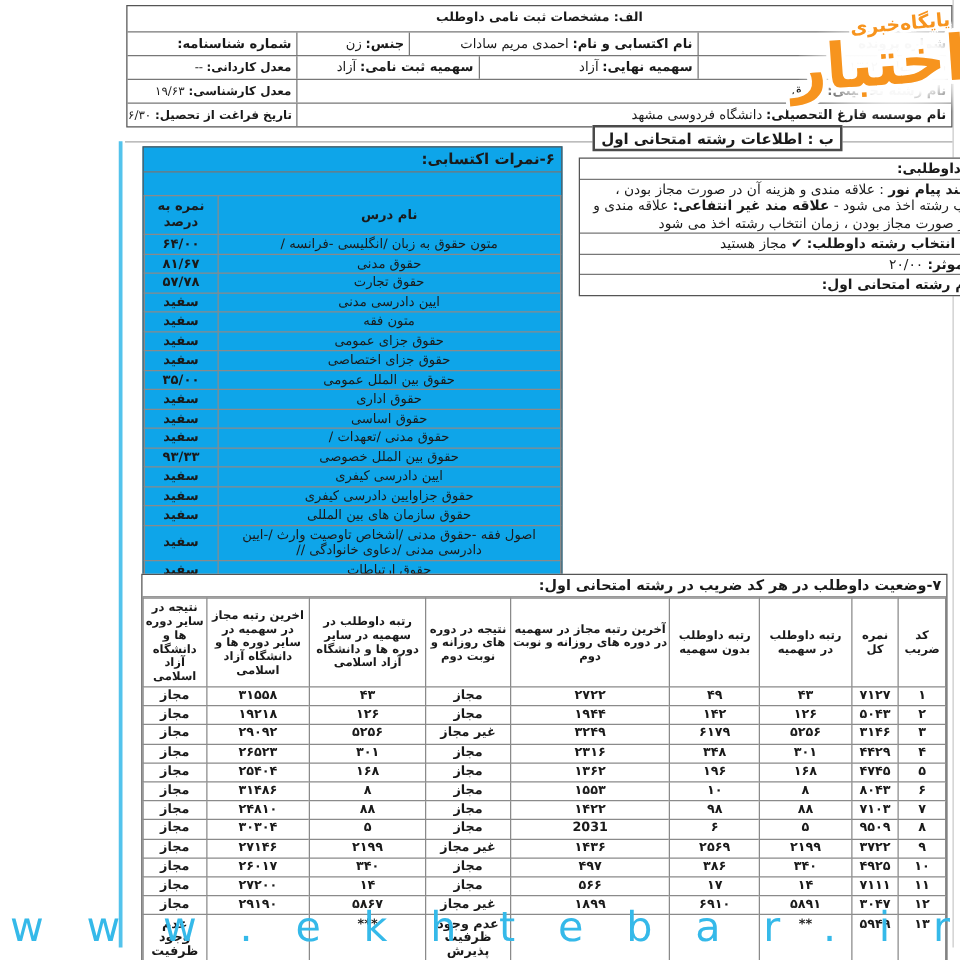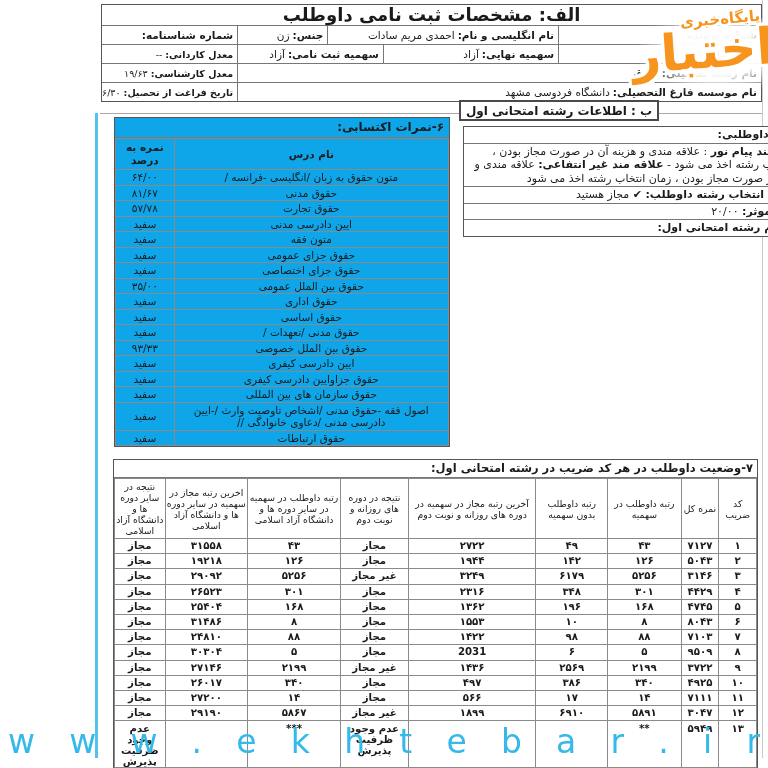--- a/index.html
+++ b/index.html
@@ -14,57 +14,57 @@
   .page-edge{position:absolute;right:5px;top:0;width:1px;height:758px;background:#c9c9c9;}
 
   
   .sep-line{position:absolute;left:100px;top:113px;width:662px;height:1px;background:#a8a8a8;}
 
   
   .wm-vline{position:absolute;left:95px;top:113px;width:3px;height:645px;background:#35b9e9;opacity:.85;}
 
   
   .tbl-a{position:absolute;left:101px;top:4px;width:661px;border:1.5px solid #555;background:#fff;box-sizing:border-box;}
-  .tbl-a .ttl{height:20px;line-height:20px;text-align:center;font-weight:bold;font-size:18px;}
+  .tbl-a .ttl{height:20px;line-height:20px;text-align:center;font-weight:bold;font-size:10px;}
   .tbl-a .row{display:flex;height:18px;border-top:1px solid #777;}
   .tbl-a .cell{display:flex;align-items:center;gap:3px;padding:0 4px;overflow:hidden;white-space:nowrap;font-size:10.5px;box-sizing:border-box;}
   .tbl-a .cell:not(:last-child){border-inline-end:1px solid #777;}
   .tbl-a .lbl{font-weight:bold;}
   .r1 .c1{width:30.8%}.r1 .c2{width:35%}.r1 .c3{width:13.7%}.r1 .c4{width:20.5%}
   .r2 .c1{width:30.8%}.r2 .c2{width:26.6%}.r2 .c3{width:22.1%}.r2 .c4{width:20.5%}
   .r34 .c1{width:79.5%}.r34 .c2{width:20.5%}
   .r34 .c2, .r2 .c4{font-size:9.5px;letter-spacing:-0.2px;}
 
   
-  .box-b-label{position:absolute;left:459px;top:100px;width:200px;height:21px;border:2px solid #4a4a4a;background:#fff;
+  .box-b-label{position:absolute;left:474px;top:100px;width:200px;height:21px;border:2px solid #4a4a4a;background:#fff;
     font-weight:bold;font-size:12px;text-align:center;line-height:18px;box-sizing:border-box;}
 
   
   .box-b{position:absolute;left:463px;top:126px;width:361px;border:1.5px solid #555;background:#fff;box-sizing:border-box;font-size:11px;}
   .box-b .item{padding:1px 4px;text-align:right;line-height:13.5px;}
   .box-b .item + .item{border-top:1px solid #777;}
   .box-b .b{font-weight:bold;}
   .box-b .item5-val{padding-right:6px;}
 
   
   .tbl-6{position:absolute;left:114px;top:117px;width:336px;border:1.5px solid #555;background:#0ea5e9;box-sizing:border-box;}
   .tbl-6 .ttl{height:19px;line-height:19px;font-weight:bold;font-size:12px;text-align:right;padding:0 5px;border-bottom:1px solid #777;}
-  .tbl-6 table{width:100%;border-collapse:collapse;table-layout:fixed;direction:rtl;}
+  .tbl-6 table{width:100%;border-collapse:collapse;table-layout:fixed;direction:rtl;margin-top:18px;}
   .tbl-6 th,.tbl-6 td{border:1px solid #8a8a8a;text-align:center;}
   .tbl-6 th{font-size:10.5px;font-weight:bold;height:28px;line-height:13px;padding:1px;}
   .tbl-6 th:first-child{width:81.5%;}
   .tbl-6 td{font-size:10.5px;line-height:12.5px;padding:1px 2px;}
-  .tbl-6 td.score{font-weight:normal;}
+  .tbl-6 td.score{font-weight:bold;}
 
   
   .tbl-7{position:absolute;left:113px;top:459px;width:645px;border:1.5px solid #555;background:#fff;box-sizing:border-box;}
   .tbl-7 .ttl{height:17px;line-height:17px;font-weight:bold;font-size:11.5px;text-align:right;padding:0 4px;border-bottom:1px solid #777;}
   .tbl-7 table{width:100%;border-collapse:collapse;table-layout:fixed;direction:rtl;}
   .tbl-7 th,.tbl-7 td{border:1px solid #8a8a8a;text-align:center;}
-  .tbl-7 th{font-size:9.3px;font-weight:normal;line-height:11px;padding:2px 1px;height:46px;vertical-align:middle;}
+  .tbl-7 th{font-size:9.3px;font-weight:bold;line-height:11px;padding:2px 1px;height:46px;vertical-align:middle;}
   .tbl-7 th:nth-child(1){width:5.4%}
   .tbl-7 th:nth-child(2){width:5.4%}
   .tbl-7 th:nth-child(3){width:11%}
   .tbl-7 th:nth-child(4){width:10.7%}
   .tbl-7 th:nth-child(5){width:19.4%}
   .tbl-7 th:nth-child(6){width:10.1%}
   .tbl-7 th:nth-child(7){width:14%}
   .tbl-7 th:nth-child(8){width:12.4%}
   .tbl-7 td{font-size:10.2px;font-weight:bold;line-height:14.2px;padding:0 1px;height:14.2px;overflow:hidden;}
   .tbl-7 tbody tr:last-child td{vertical-align:top;line-height:11px;padding-top:2px;height:auto;}
@@ -91,21 +91,21 @@
   <div class="sep-line"></div>
   <div class="wm-vline" style="background: rgb(53, 185, 233);"></div>
 
   <div class="tbl-a">
     <div class="ttl">الف: مشخصات ثبت نامی داوطلب</div>
     <div class="row r1">
       <div class="cell c1">
         <span class="lbl">شماره پرونده</span>
       </div>
       <div class="cell c2">
-        <span class="lbl">نام انگلیسی و نام:</span>
+        <span class="lbl">نام اکتسابی و نام:</span>
         <span class="val">احمدی مریم سادات</span>
       </div>
       <div class="cell c3">
         <span class="lbl">جنس:</span>
         <span class="val">زن</span>
       </div>
       <div class="cell c4">
         <span class="lbl">شماره شناسنامه:</span>
       </div>
     </div>

